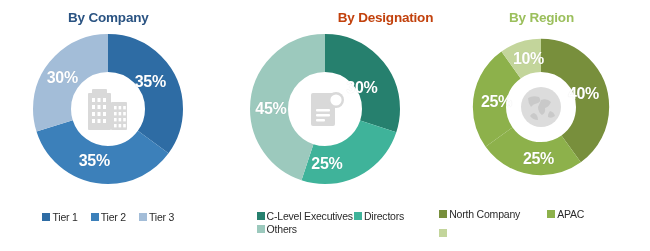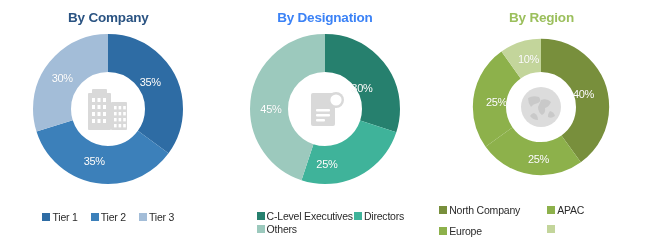--- a/index.html
+++ b/index.html
@@ -52,22 +52,22 @@
     transform: translate(-50%, -50%);
     width: 62px;
     height: 62px;
     display: flex;
     align-items: center;
     justify-content: center;
   }
   .pct-label {
     position: absolute;
     color: #ffffff;
-    font-size: 11px;
-    font-weight: normal;
+    font-size: 16px;
+    font-weight: bold;
     letter-spacing: -0.3px;
     transform: translate(-50%, -50%);
     white-space: nowrap;
     text-shadow: 0 0 1px rgba(0,0,0,0.12);
   }
   .legend {
     position: absolute;
     left: 0;
     right: 0;
     bottom: 0;
@@ -196,21 +196,21 @@
         <span class="legend-label">Tier 2</span>
       </div>
       <div class="legend-item">
         <span class="legend-swatch" style="background:#A3BDD8;"></span>
         <span class="legend-label">Tier 3</span>
       </div>
     </div>
   </div>
 
   <div class="panel">
-    <div class="chart-title" style="color:#3b82f6;">By Designation</div>
+    <div class="chart-title" style="color:#c2410c;text-align:right;">By Designation</div>
 
     <div class="donut-wrap">
       <svg class="donut-svg" viewBox="0 0 152 152">
         <g transform="rotate(-90 76 76)">
 
           <circle cx="76" cy="76" r="56" fill="none" stroke="#26806E" stroke-width="38" stroke-dasharray="105.56 246.30" stroke-dashoffset="0"></circle>
 
           <circle cx="76" cy="76" r="56" fill="none" stroke="#3FB39A" stroke-width="38" stroke-dasharray="87.96 263.89" stroke-dashoffset="-105.56"></circle>
 
           <circle cx="76" cy="76" r="56" fill="none" stroke="#9CC9BD" stroke-width="38" stroke-dasharray="158.34 193.52" stroke-dashoffset="-193.52"></circle>
@@ -292,22 +292,18 @@
     <div class="legend" id="legend-region">
       <div class="legend-item">
         <span class="legend-swatch" style="background:#788F3C;"></span>
         <span class="legend-label">North Company</span>
       </div>
       <div class="legend-item">
         <span class="legend-swatch" style="background:#8DB14B;"></span>
         <span class="legend-label">APAC</span>
       </div>
       <div class="legend-item">
-        <span class="legend-swatch" style="background:#8DB14B;"></span>
-        <span class="legend-label">Europe</span>
-      </div>
-      <div class="legend-item">
         <span class="legend-swatch" style="background:#C3D59B;"></span>
       </div>
     </div>
   </div>
 
 </div>
 
 </body></html>

